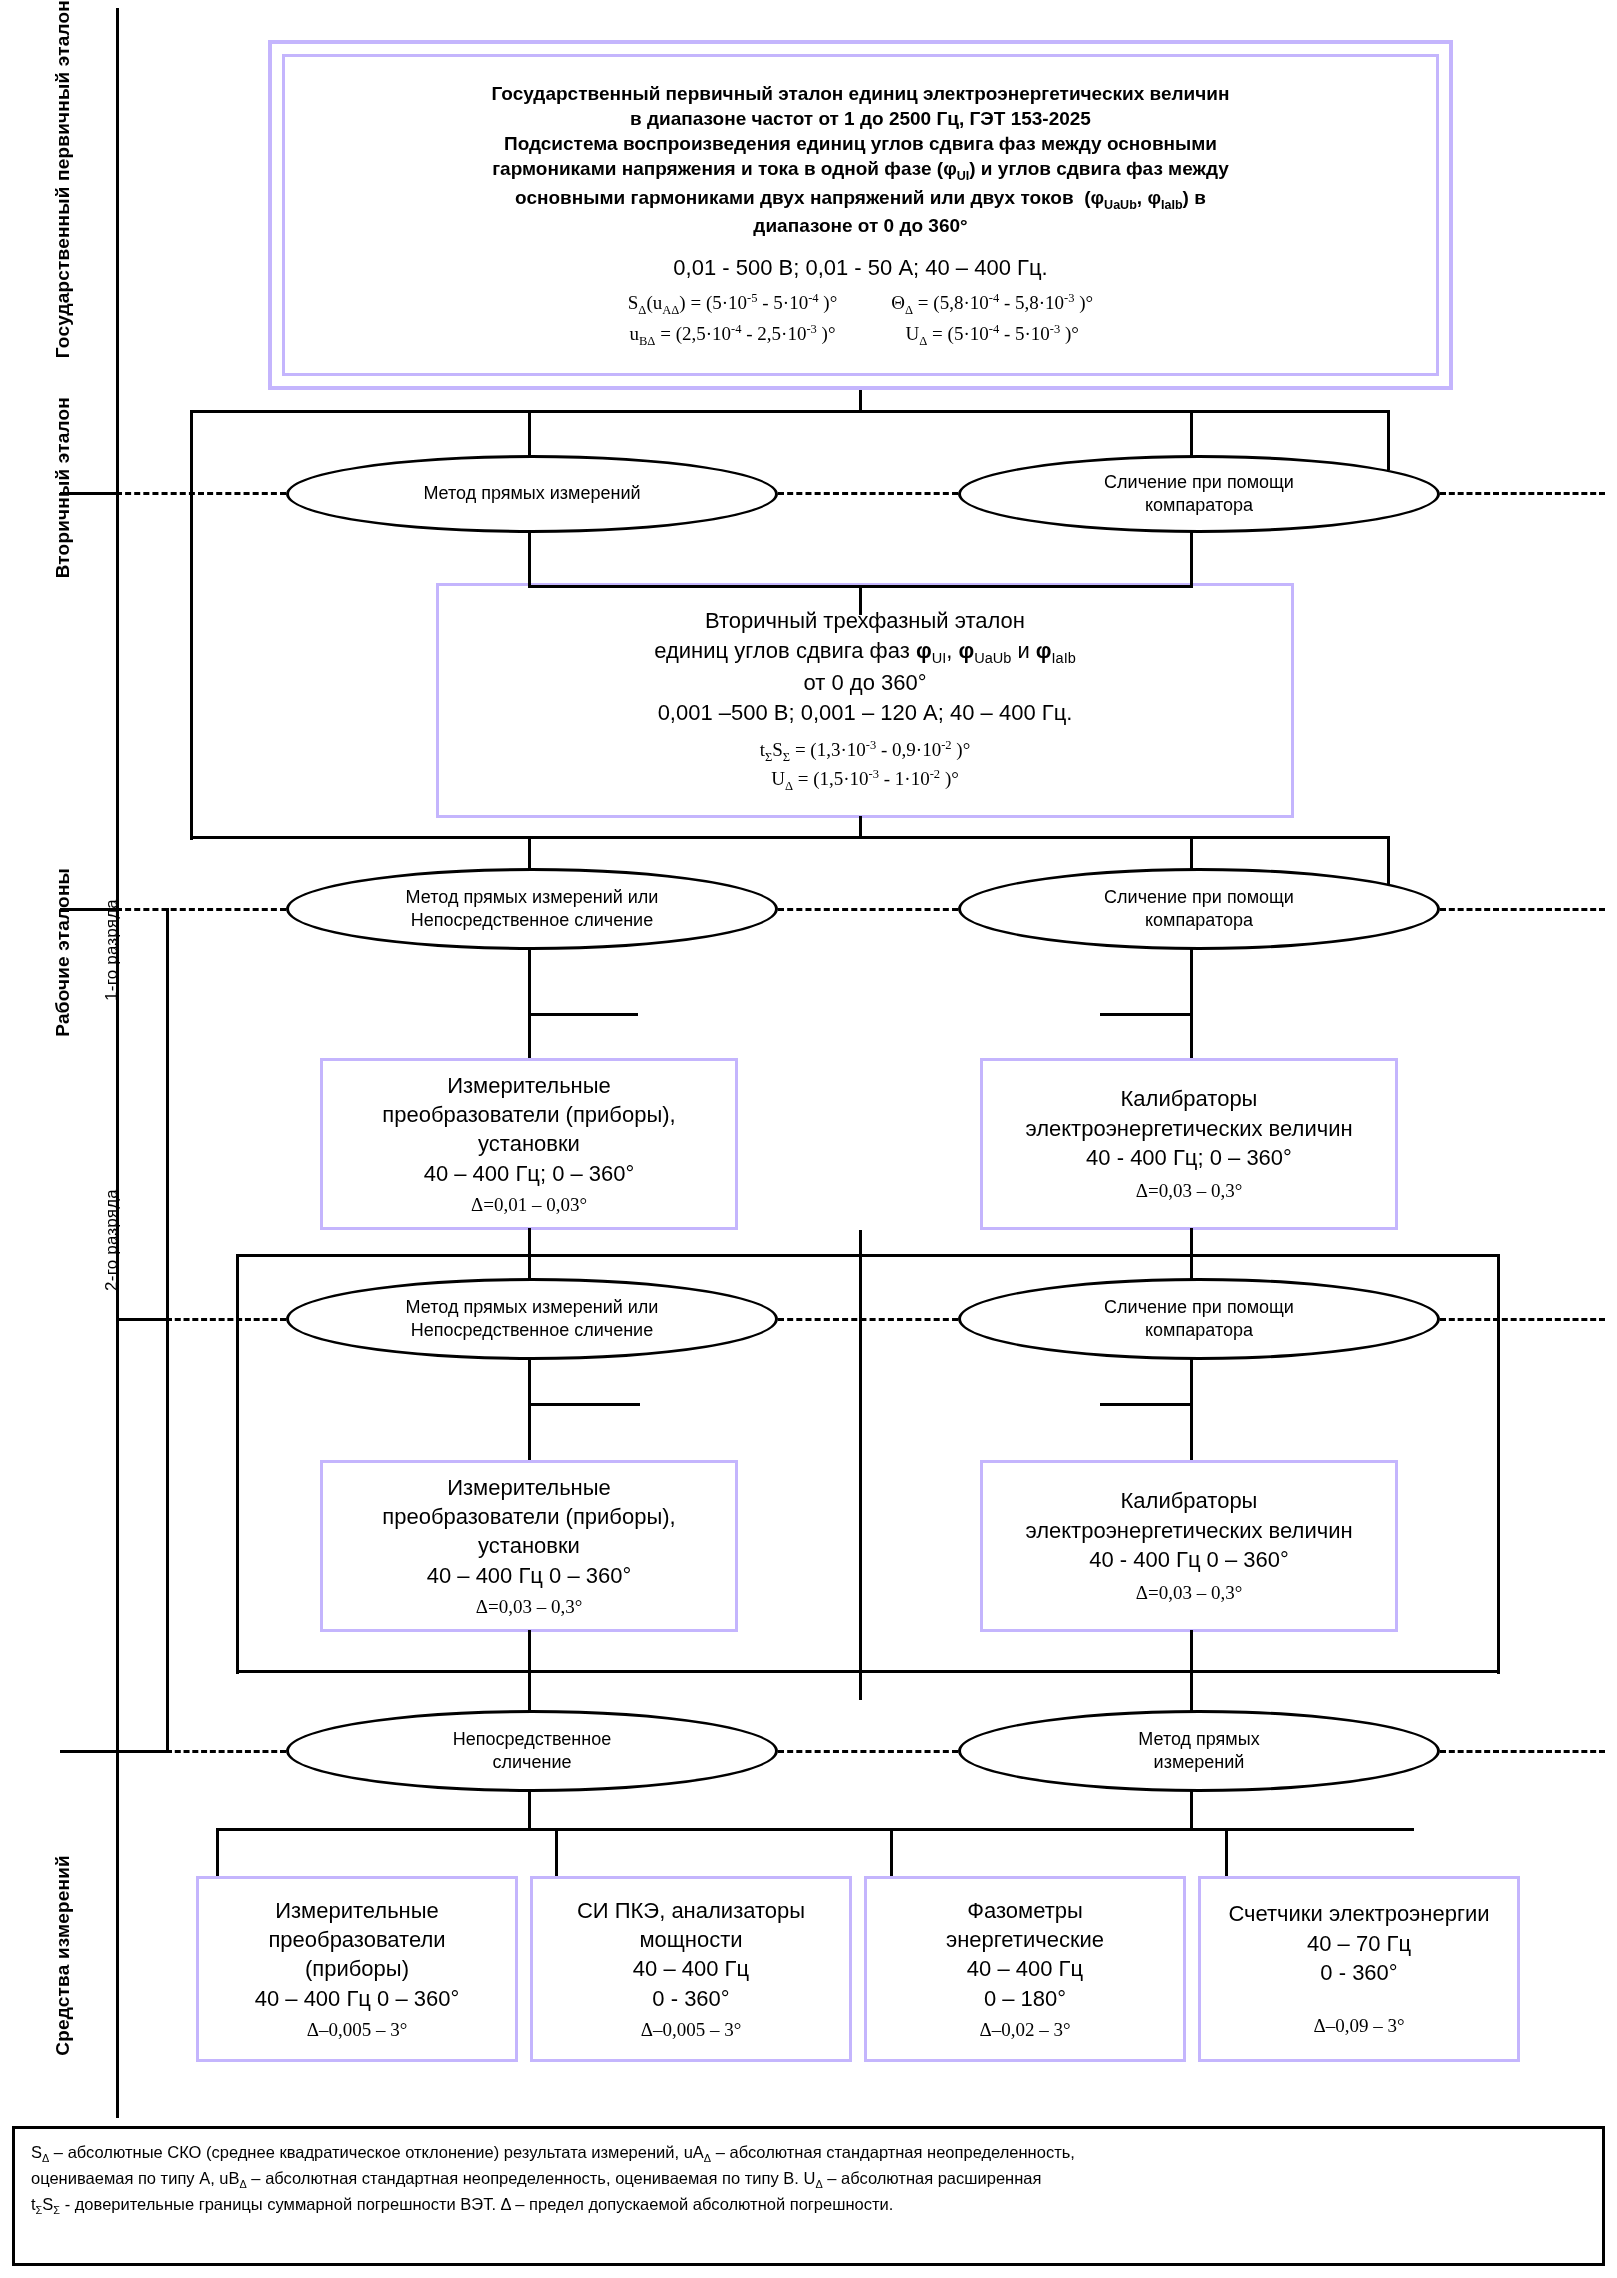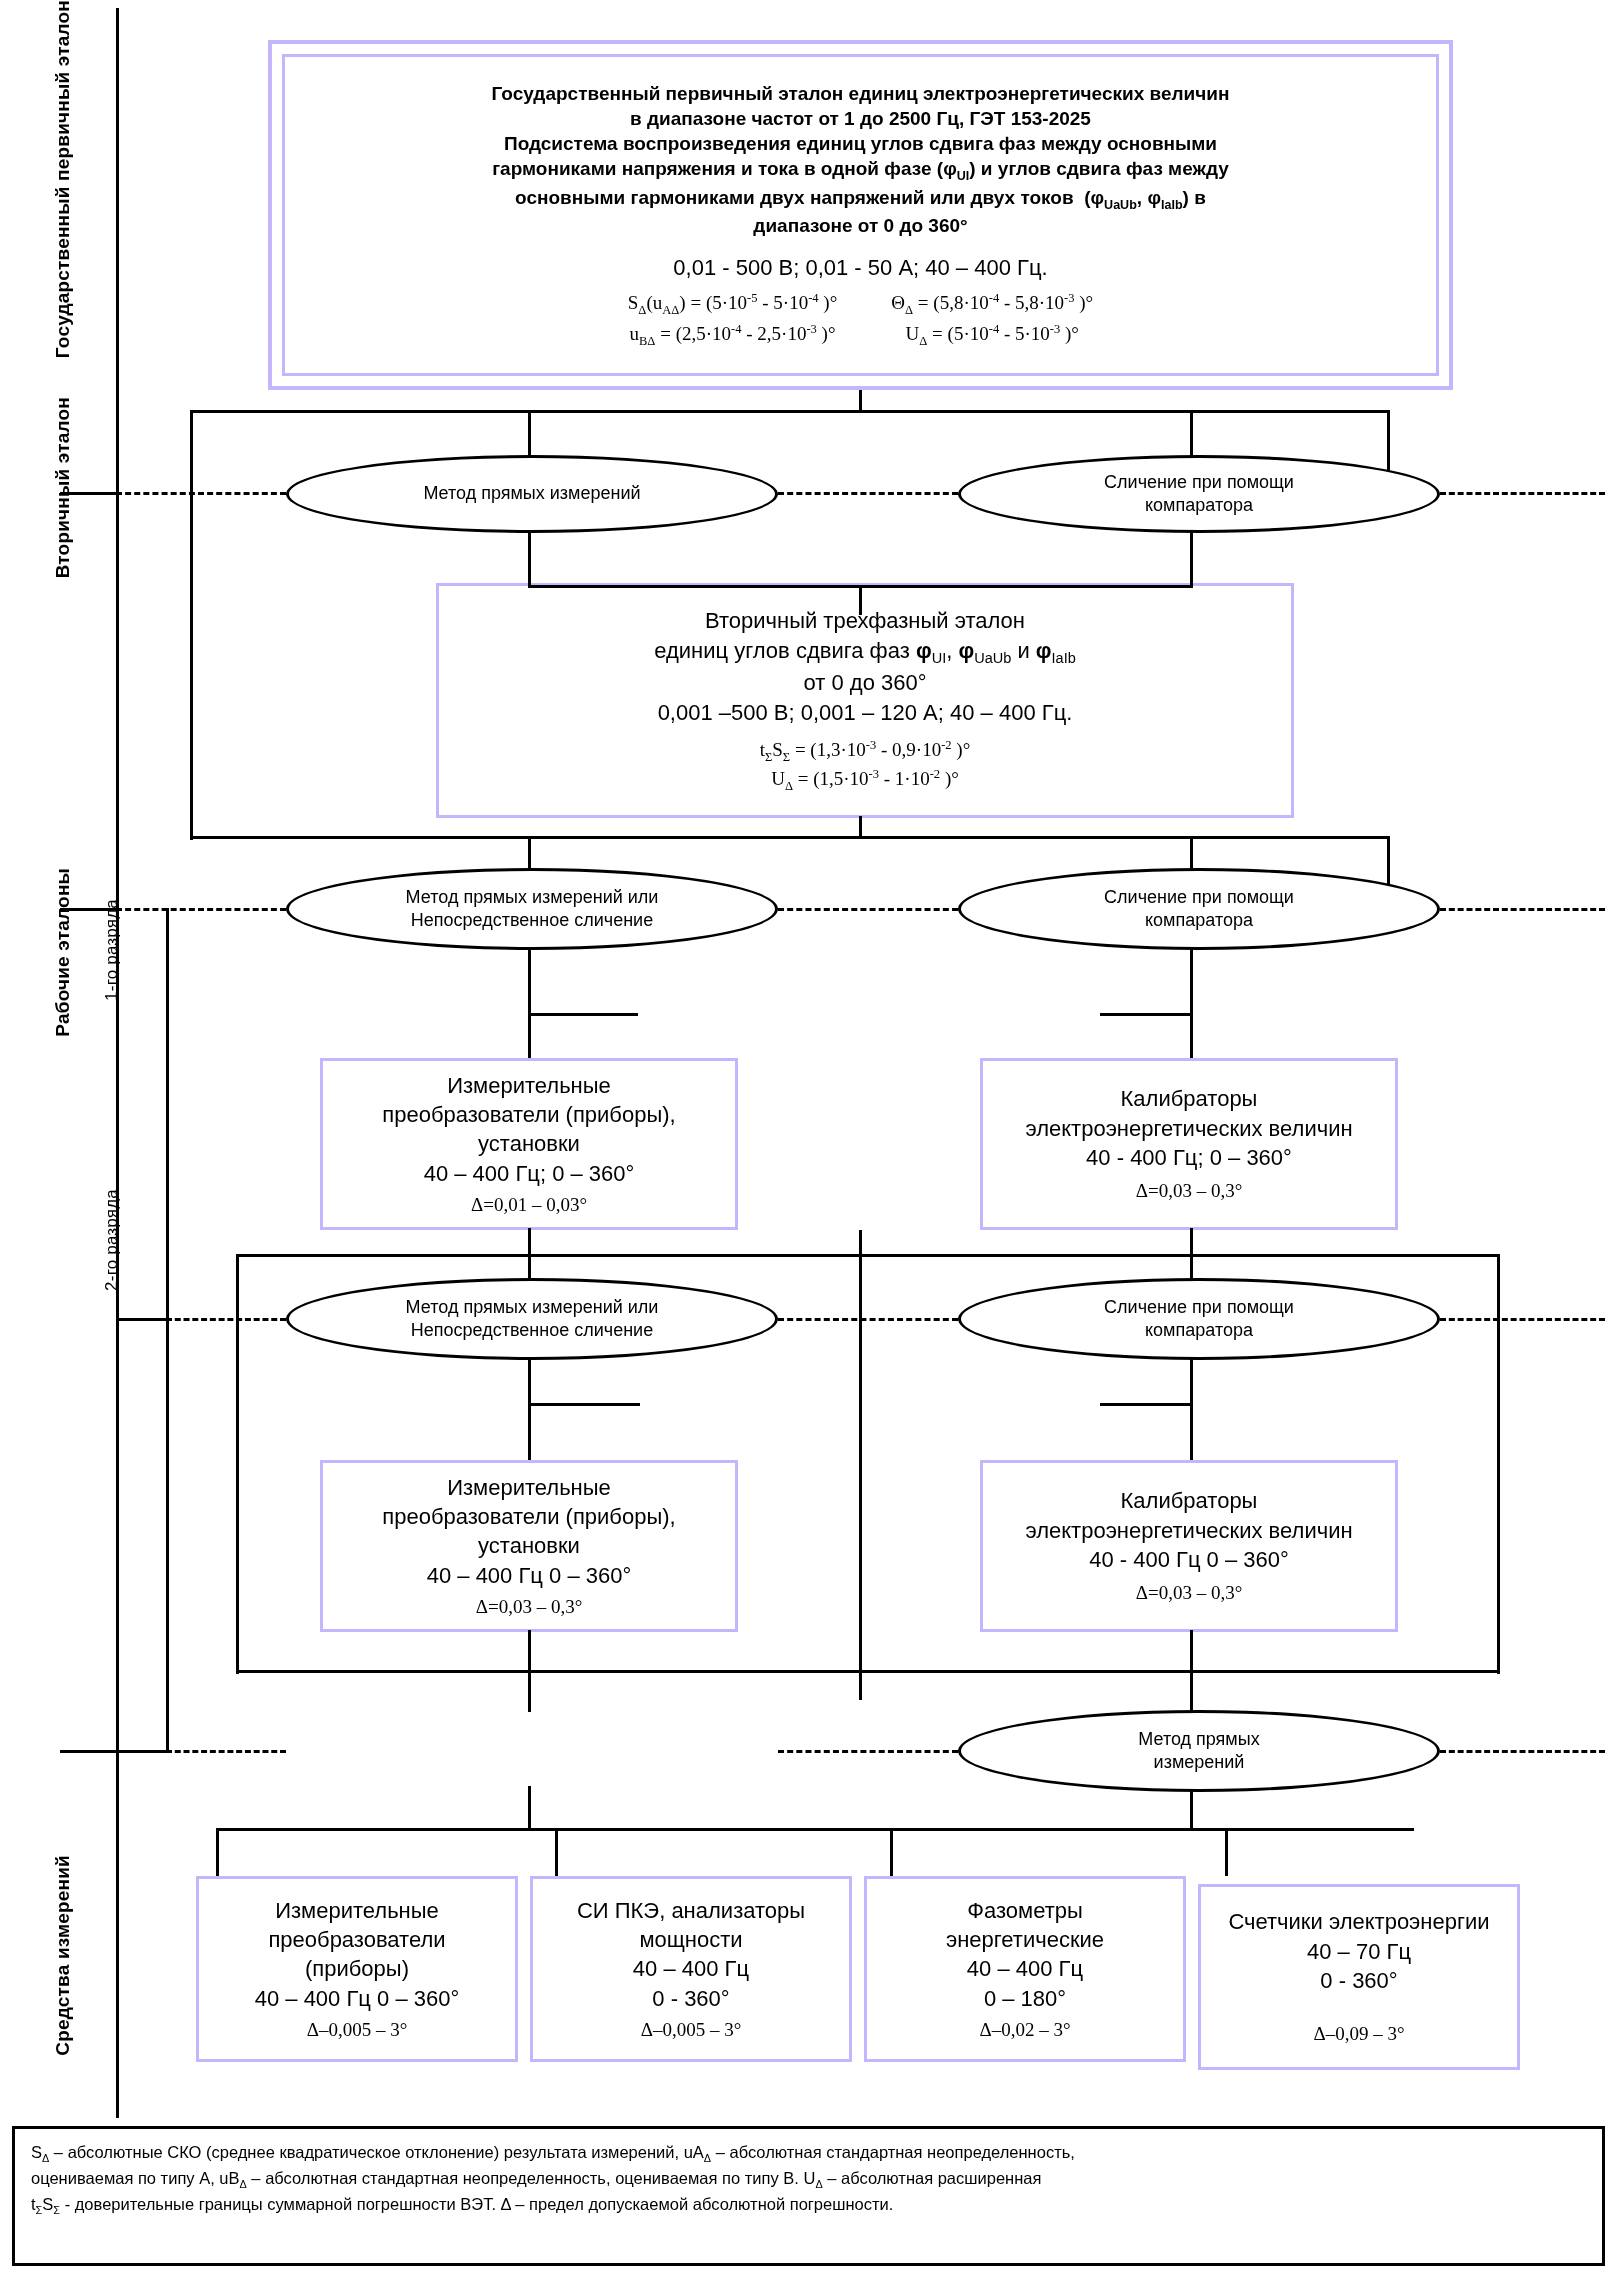--- a/index.html
+++ b/index.html
@@ -234,20 +234,23 @@
   <div class="ln vl" style="left:528px;top:1630px;height:42px;"></div>
   <div class="ln vl" style="left:1190px;top:1630px;height:42px;"></div>
   <div class="ln hl" style="left:236px;top:1670px;width:1264px;"></div>
   <div class="ln vl" style="left:528px;top:1670px;height:42px;"></div>
   <div class="ln vl" style="left:1190px;top:1670px;height:42px;"></div>
 
   <div class="dash" style="left:166px;top:1750px;width:120px;"></div>
   <div class="dash" style="left:778px;top:1750px;width:180px;"></div>
   <div class="dash" style="left:1440px;top:1750px;width:165px;"></div>
 
+  <div class="ell" style="left:286px;top:1710px;width:492px;height:82px;">
+    <span class="t-ell">Непосредственное<br>сличение</span>
+  </div>
   <div class="ell" style="left:958px;top:1710px;width:482px;height:82px;">
     <span class="t-ell">Метод прямых<br>измерений</span>
   </div>
 
   <div class="ln vl" style="left:528px;top:1786px;height:44px;"></div>
   <div class="ln vl" style="left:1190px;top:1786px;height:44px;"></div>
   <div class="ln hl" style="left:216px;top:1828px;width:1198px;"></div>
   <div class="ln vl" style="left:216px;top:1828px;height:48px;"></div>
   <div class="ln vl" style="left:555px;top:1828px;height:48px;"></div>
   <div class="ln vl" style="left:890px;top:1828px;height:48px;"></div>
@@ -267,21 +270,21 @@
     <div class="t-norm rowline">0 - 360°</div>
     <div class="t-ser" style="margin-top:4px;">Δ–0,005 – 3°</div>
   </div>
   <div class="box" style="left:864px;top:1876px;width:322px;height:186px;padding:6px 4px;">
     <div class="t-norm rowline">Фазометры</div>
     <div class="t-norm rowline">энергетические</div>
     <div class="t-norm rowline">40 – 400 Гц</div>
     <div class="t-norm rowline">0 – 180°</div>
     <div class="t-ser" style="margin-top:4px;">Δ–0,02 – 3°</div>
   </div>
-  <div class="box" style="left:1198px;top:1876px;width:322px;height:186px;padding:6px 8px;margin-top:8px;">
+  <div class="box" style="left:1198px;top:1876px;width:322px;height:186px;padding:6px 8px;">
     <div class="t-norm rowline">Счетчики электроэнергии</div>
     <div class="t-norm rowline">40 – 70 Гц</div>
     <div class="t-norm rowline">0 - 360°</div>
     <div class="t-ser" style="margin-top:26px;">Δ–0,09 – 3°</div>
   </div>
 
   <div id="footer">
     <div>
       S<sub>Δ</sub> – абсолютные СКО (среднее квадратическое отклонение) результата измерений, uА<sub>Δ</sub> – абсолютная стандартная неопределенность,
     </div>

